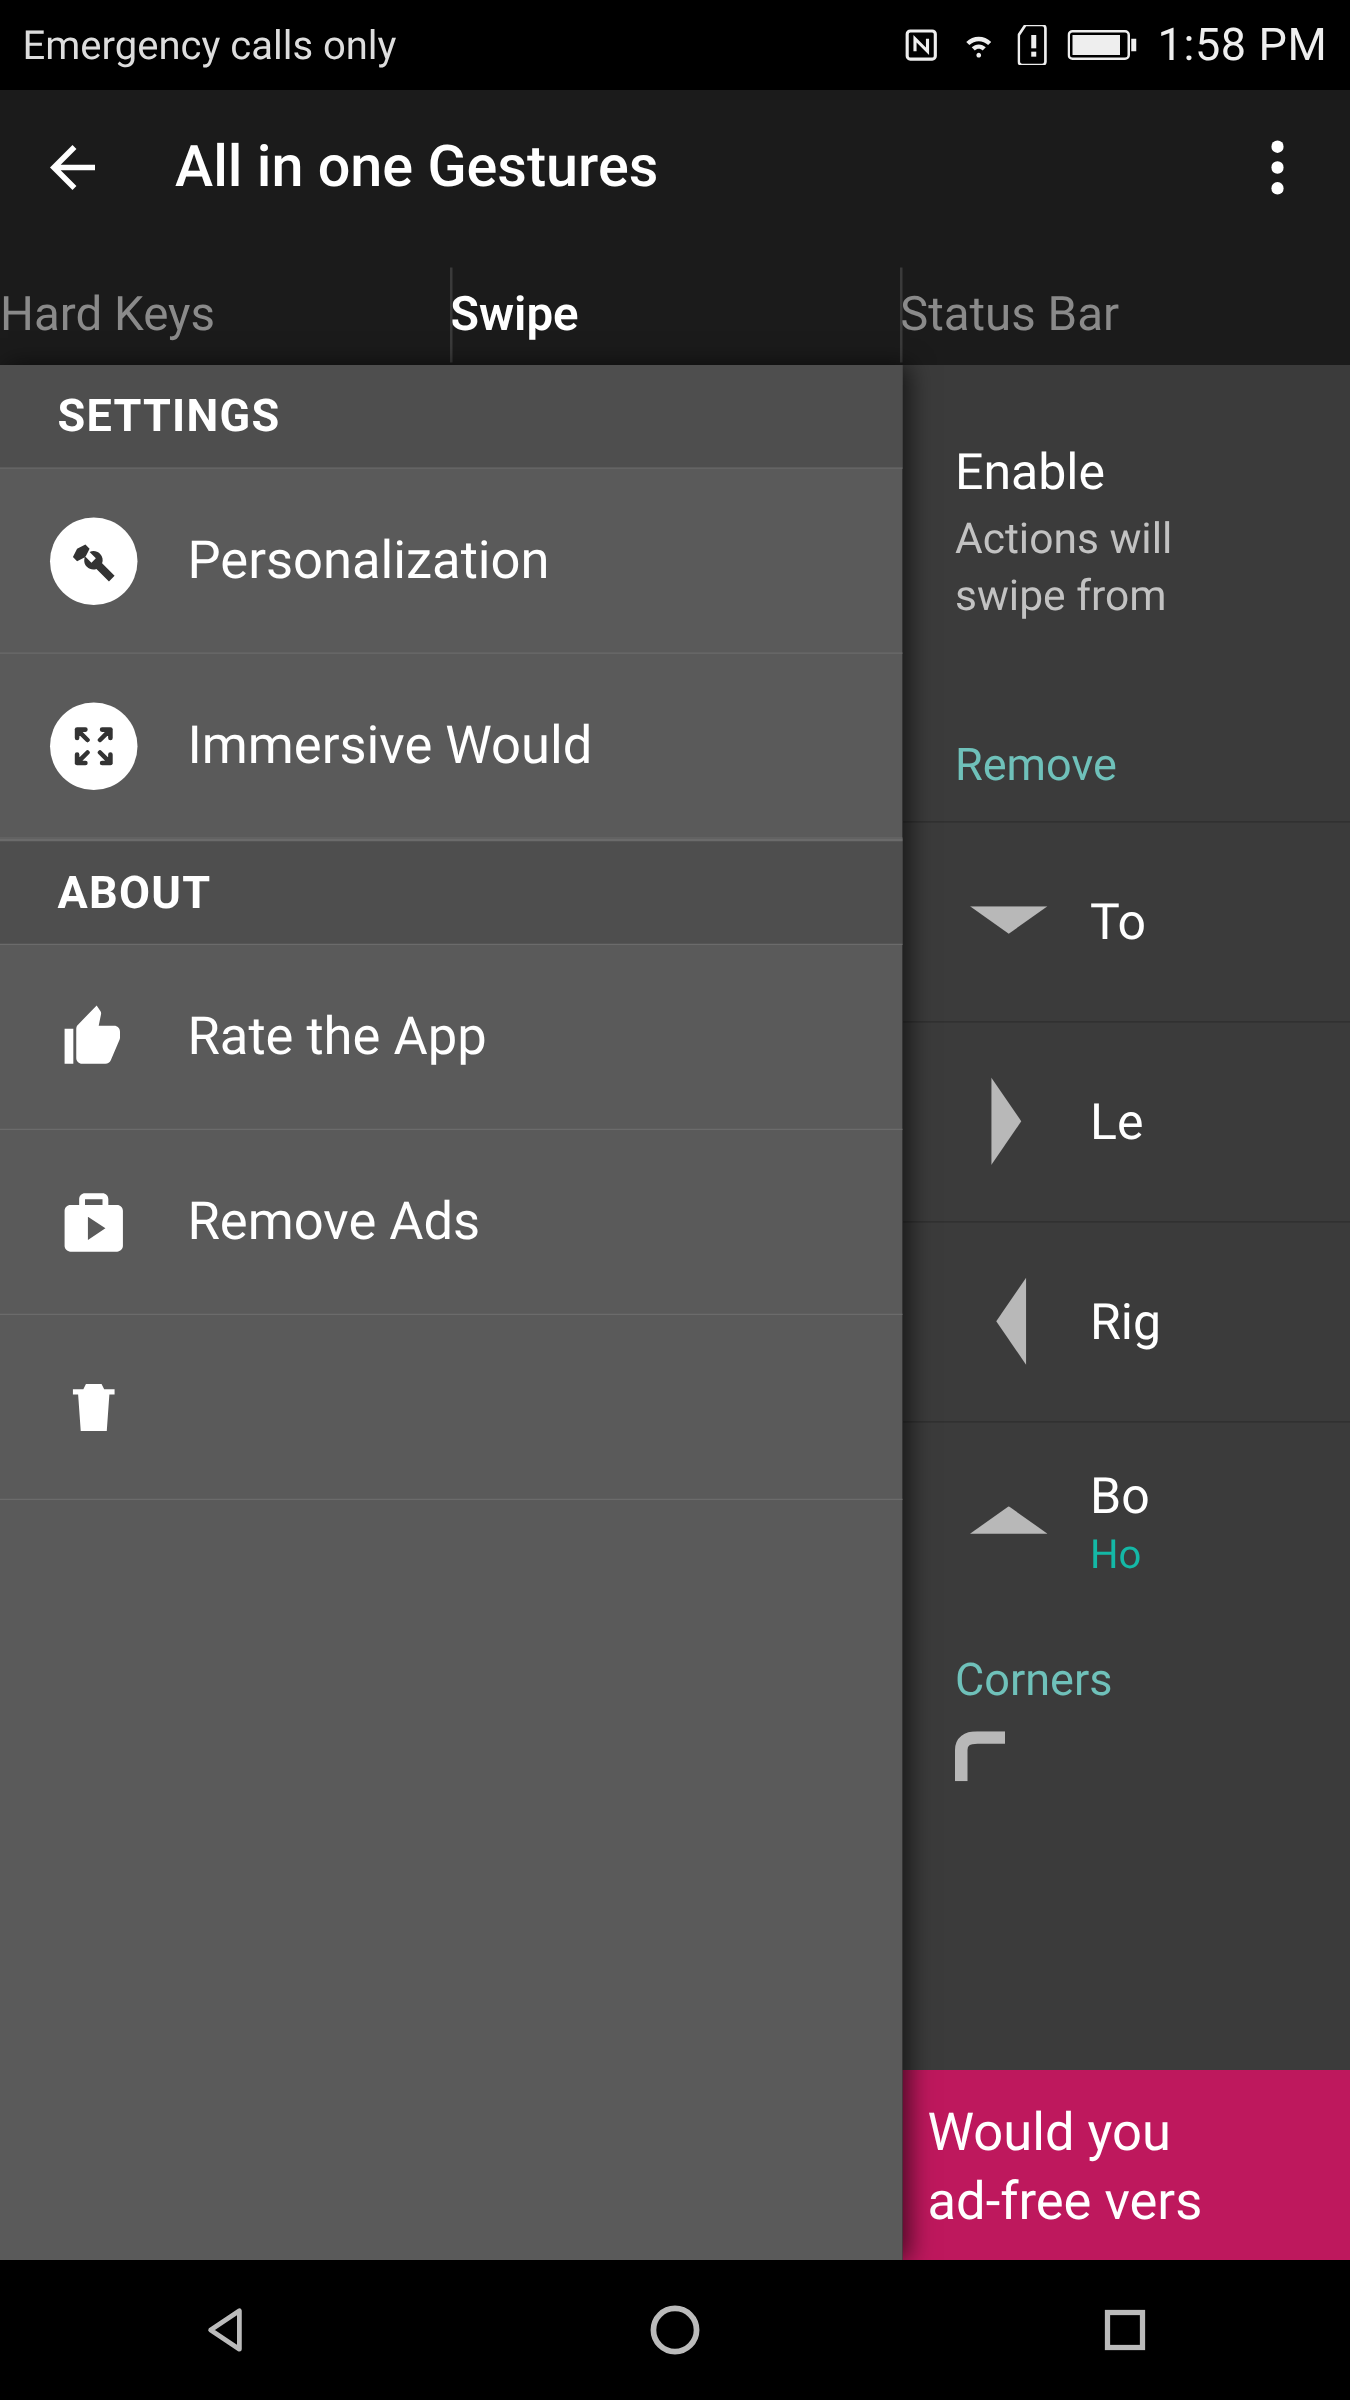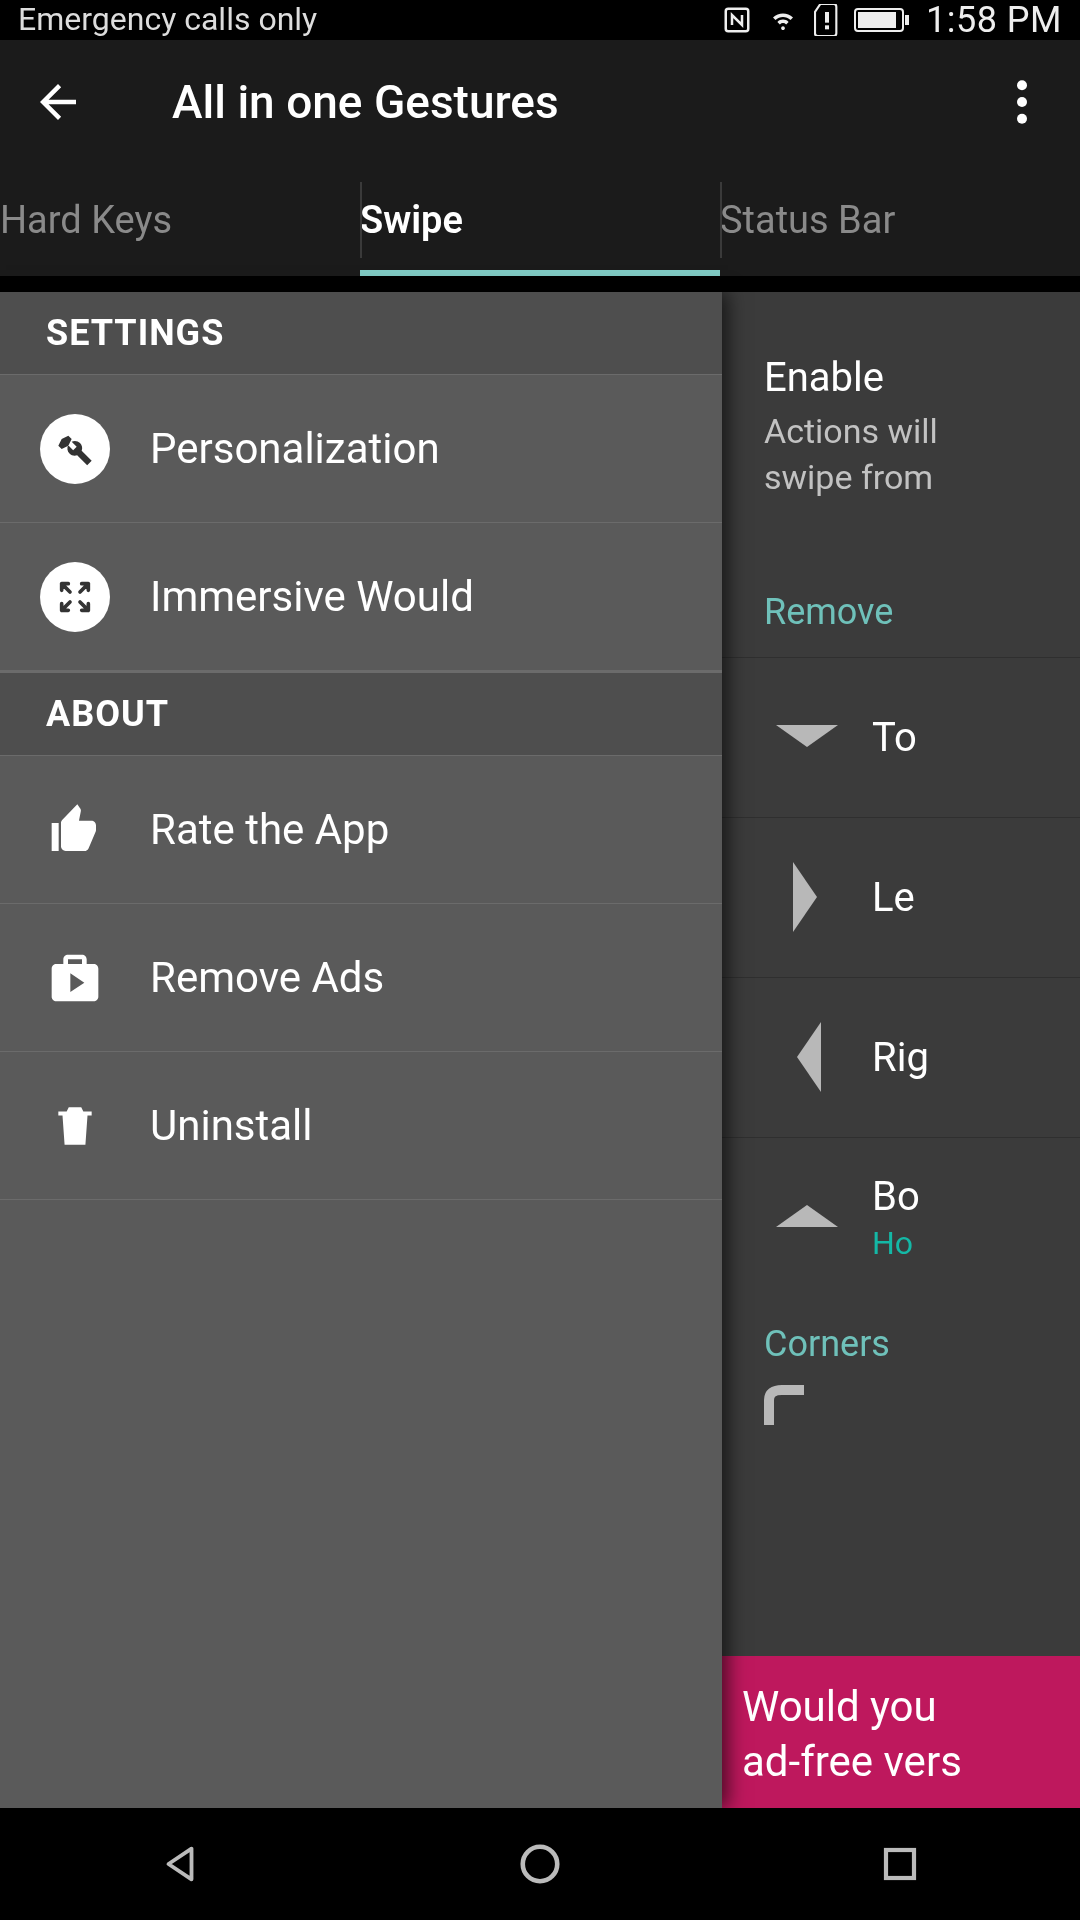--- a/index.html
+++ b/index.html
@@ -18,40 +18,40 @@
 }
 #screen {
   width: 1080px;
   height: 1920px;
   position: relative;
   background: #000;
 }
 
 
 .status-bar {
-  height: 40px;
+  height: 72px;
   background: #000;
   display: flex;
+  align-items: center;
   justify-content: space-between;
   padding: 0 18px;
   color: #ddd;
   font-size: 32px;
 }
 .status-left { font-size: 32px; color:#ddd; }
 .status-right { display:flex; align-items:center; gap: 14px; font-size: 36px; color:#eee; }
 .status-right .time { font-weight: 400; letter-spacing: 0.5px; }
 
 
 .app-bar {
   height: 124px;
   background: #1b1b1b;
   display: flex;
   align-items: center;
   padding: 0 28px;
-  gap: 32px;
 }
 .app-bar .back {
   width: 60px; height: 60px;
   display:flex;align-items:center;justify-content:center;
   margin-right: 52px;
 }
 .app-title {
   font-size: 46px;
   font-weight: 500;
   color: #fff;
@@ -381,21 +381,20 @@
         </div>
         <div class="label">Remove Ads</div>
       </div>
 
       <div class="item">
         <div class="icon-wrap">
           <svg width="50" height="56" viewBox="0 0 24 24">
               <path d="M6 7h12l-1 14H7L6 7zm3-4h6l1 2h4v2H4V5h4l1-2z" fill="#fff"></path>
             </svg>
         </div>
-        <div class="label">Uninstall</div>
       </div>
 
     </div>
 
   </div>
 
   <div class="nav-bar">
     <div class="nav-btn">
       <svg width="46" height="46" viewBox="0 0 24 24">
           <path d="M18 4v16L6 12 18 4z" fill="none" stroke="#bbb" stroke-width="2" stroke-linejoin="round"></path>

